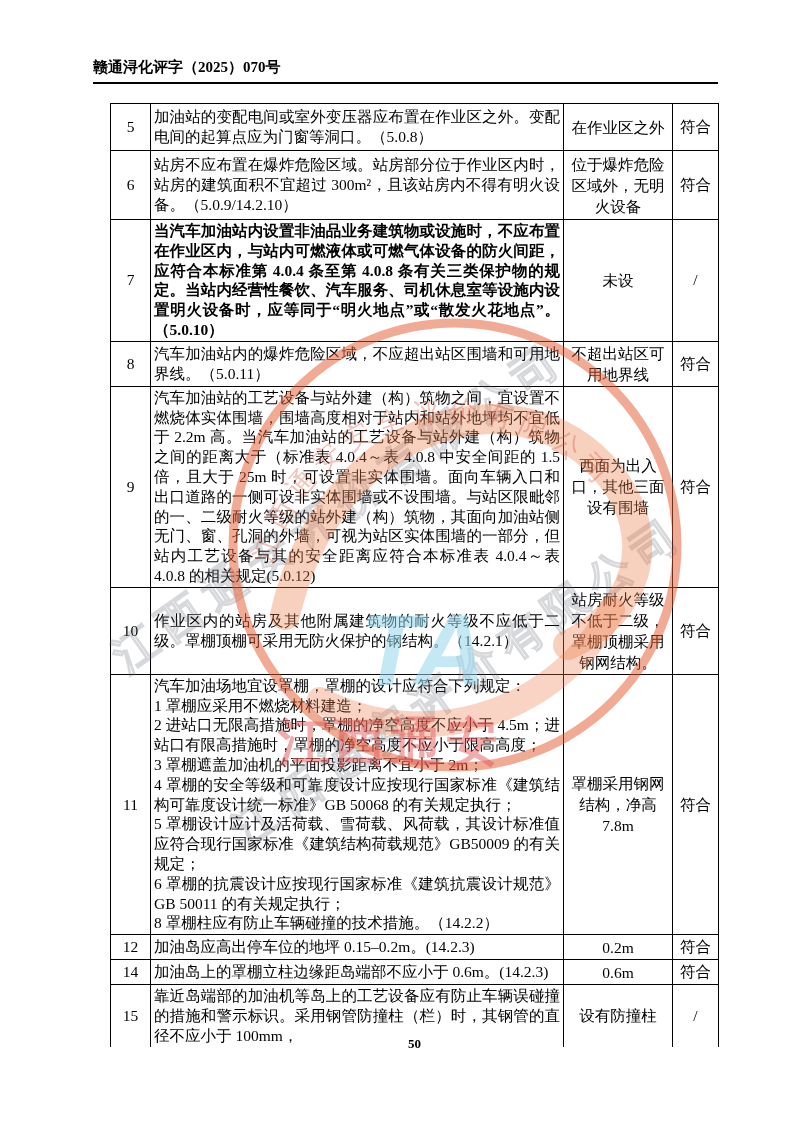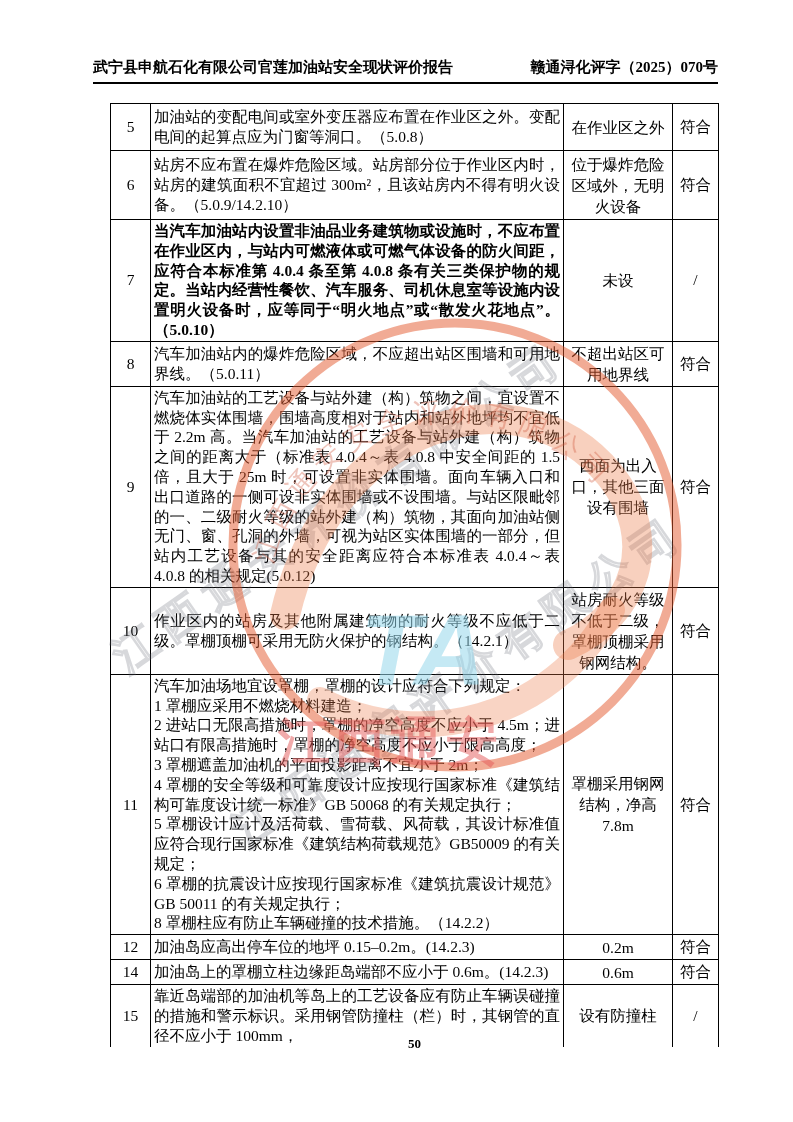--- a/index.html
+++ b/index.html
@@ -69,21 +69,20 @@
     color:rgba(228,88,88,0.5);
     white-space:nowrap;
   }
 </style>
 </head>
 <body>
 
 <div class="page">
 
   <div class="header">
-    <span>武宁县申航石化有限公司官莲加油站安全现状评价报告</span>
     <span>赣通浔化评字（2025）070号</span>
   </div>
 
   <table class="check-table">
     <colgroup>
         <col style="width:40px">
         <col style="width:413px">
         <col style="width:109px">
         <col style="width:46px">
       </colgroup>

